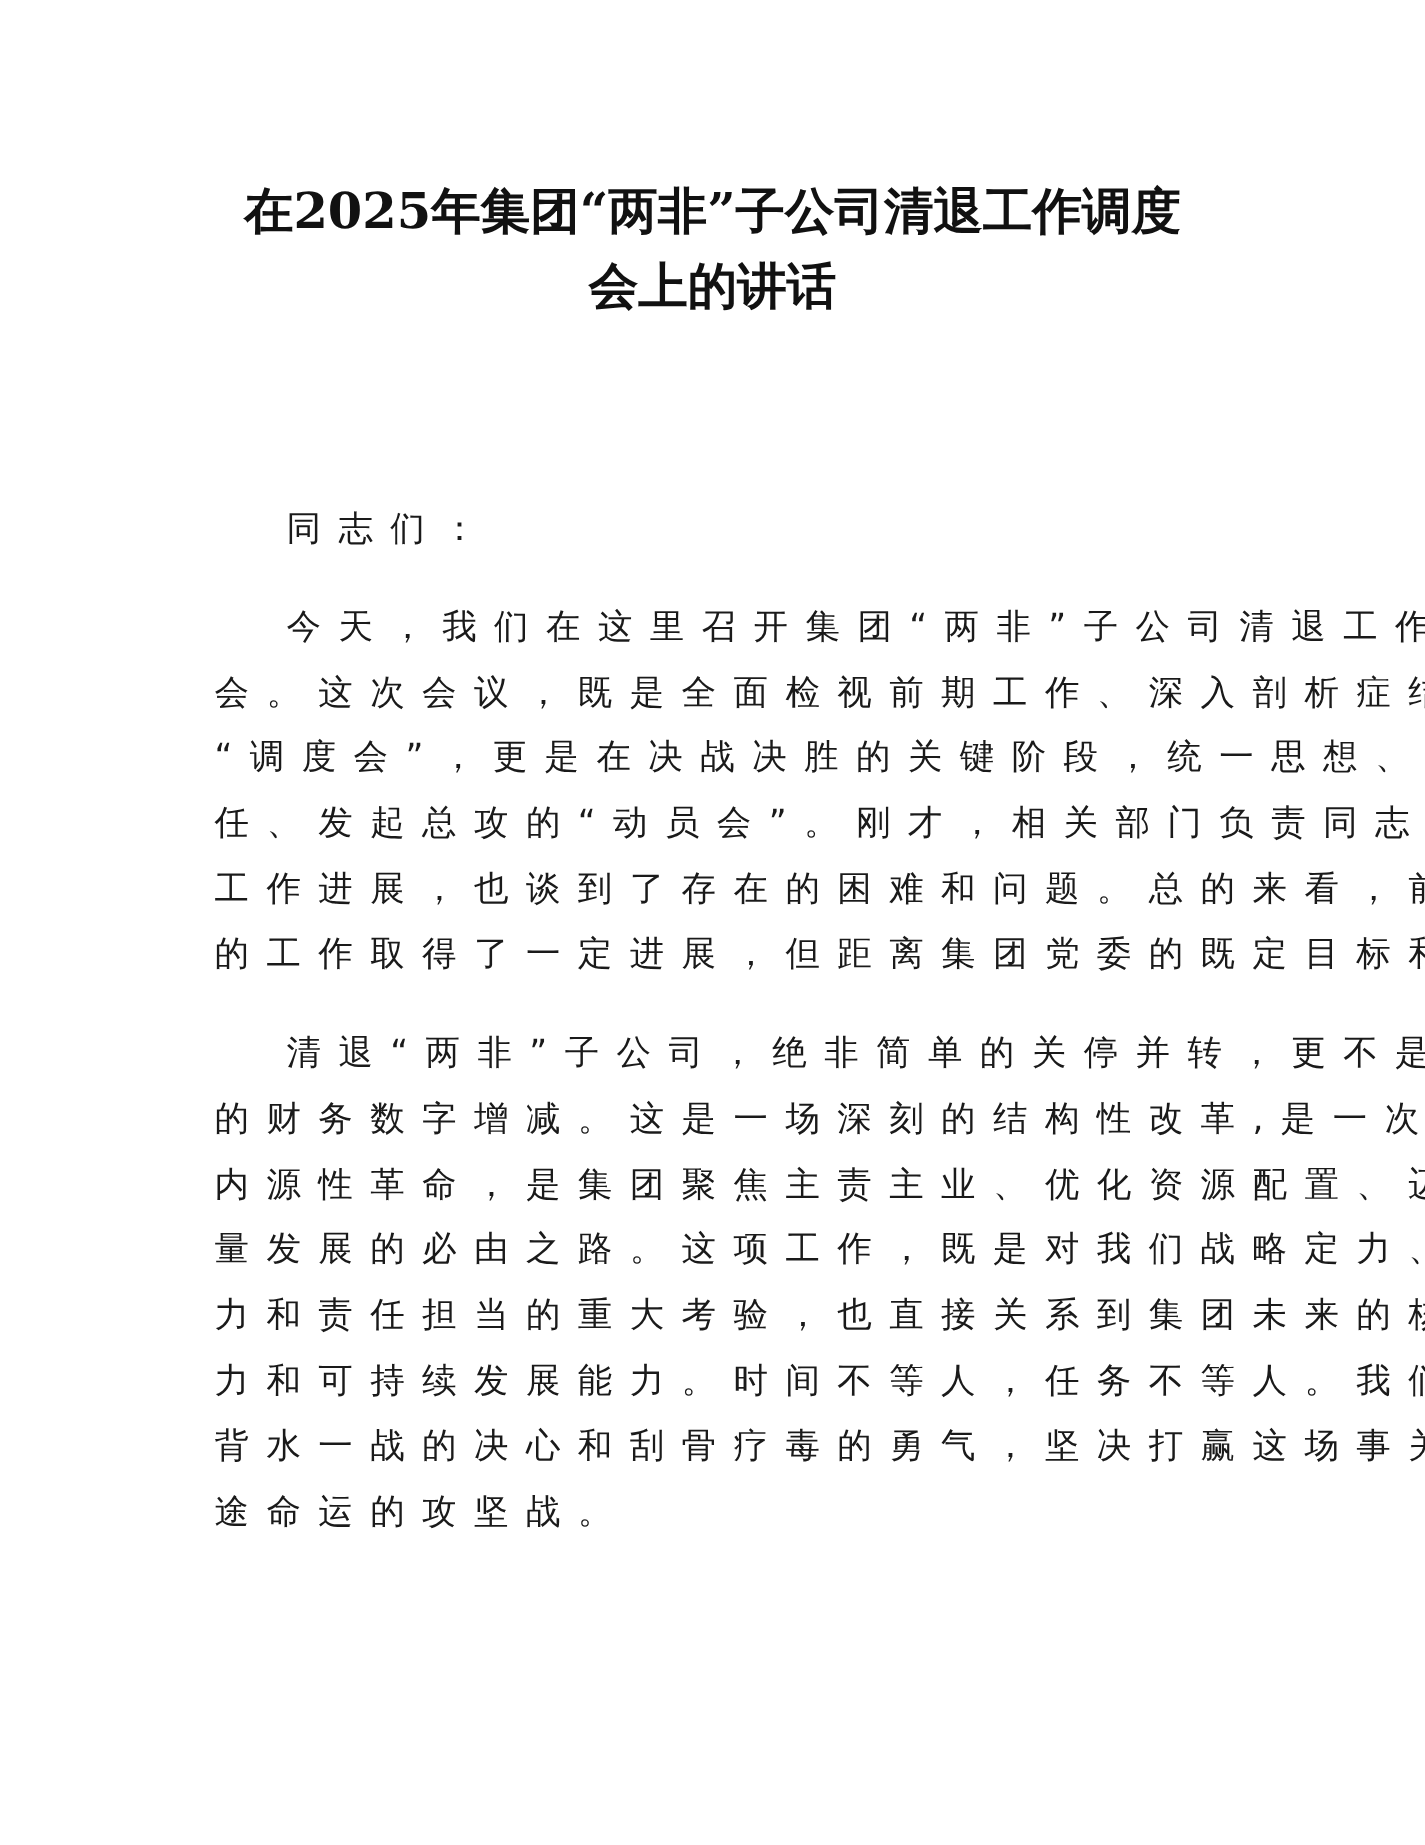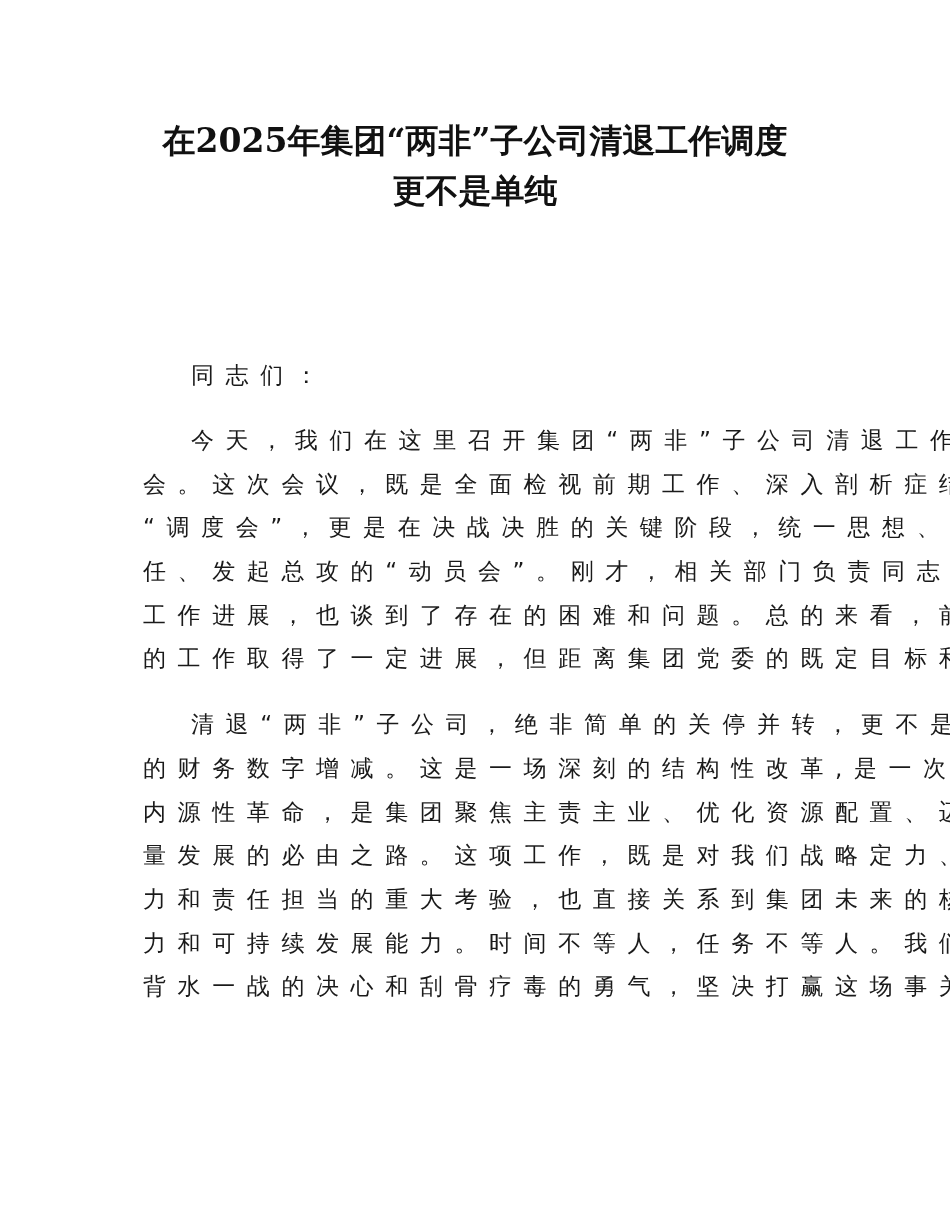--- a/index.html
+++ b/index.html
@@ -16,29 +16,29 @@
       position: absolute; left: 143px; top: 332px; width: 670px;
       font-family: "DejaVu Sans", "Liberation Sans", sans-serif;
       font-size: 23px; color: #1a1a1a;
     }
     .line {
       display: block; white-space: nowrap; height: 43.7px; line-height: 43.7px;
       letter-spacing: 11.6px;
     }
     .line.indent { padding-left: 48px; }
     .para-gap { display: block; height: 22px; }
-    .salutation { display: block; white-space: nowrap; height: 43px; line-height: 43px; padding-left: 48px; letter-spacing: 11.6px; margin-top: 22px; }
+    .salutation { display: block; white-space: nowrap; height: 43px; line-height: 43px; padding-left: 48px; letter-spacing: 11.6px; }
   </style>
 </head>
 <body>
 
 <div class="page">
   <div class="title">
     <span class="title-line">在2025年集团“两非”子公司清退工作调度</span>
-    <span class="title-line">更不是单纯</span>
+    <span class="title-line">会上的讲话</span>
   </div>
 
   <div class="body-text">
     <span class="salutation">同志们：</span>
     <span class="para-gap"></span>
 
     <div>
       <span class="line indent">今天，我们在这里召开集团“两非”子公司清退工作调度</span>
       <span class="line">会。这次会议，既是全面检视前期工作、深入剖析症结所在的</span>
       <span class="line">“调度会”，更是在决战决胜的关键阶段，统一思想、压实责</span>
@@ -50,15 +50,16 @@
     <span class="para-gap"></span>
 
     <div>
       <span class="line indent">清退“两非”子公司，绝非简单的关停并转，更不是单纯</span>
       <span class="line">的财务数字增减。这是一场深刻的结构性改革,是一次彻底的</span>
       <span class="line">内源性革命，是集团聚焦主责主业、优化资源配置、迈向高质</span>
       <span class="line">量发展的必由之路。这项工作，既是对我们战略定力、管理能</span>
       <span class="line">力和责任担当的重大考验，也直接关系到集团未来的核心竞争</span>
       <span class="line">力和可持续发展能力。时间不等人，任务不等人。我们必须以</span>
       <span class="line">背水一战的决心和刮骨疗毒的勇气，坚决打赢这场事关集团前</span>
+      <span class="line">途命运的攻坚战。</span>
     </div>
   </div>
 </div>
 
 </body></html>

